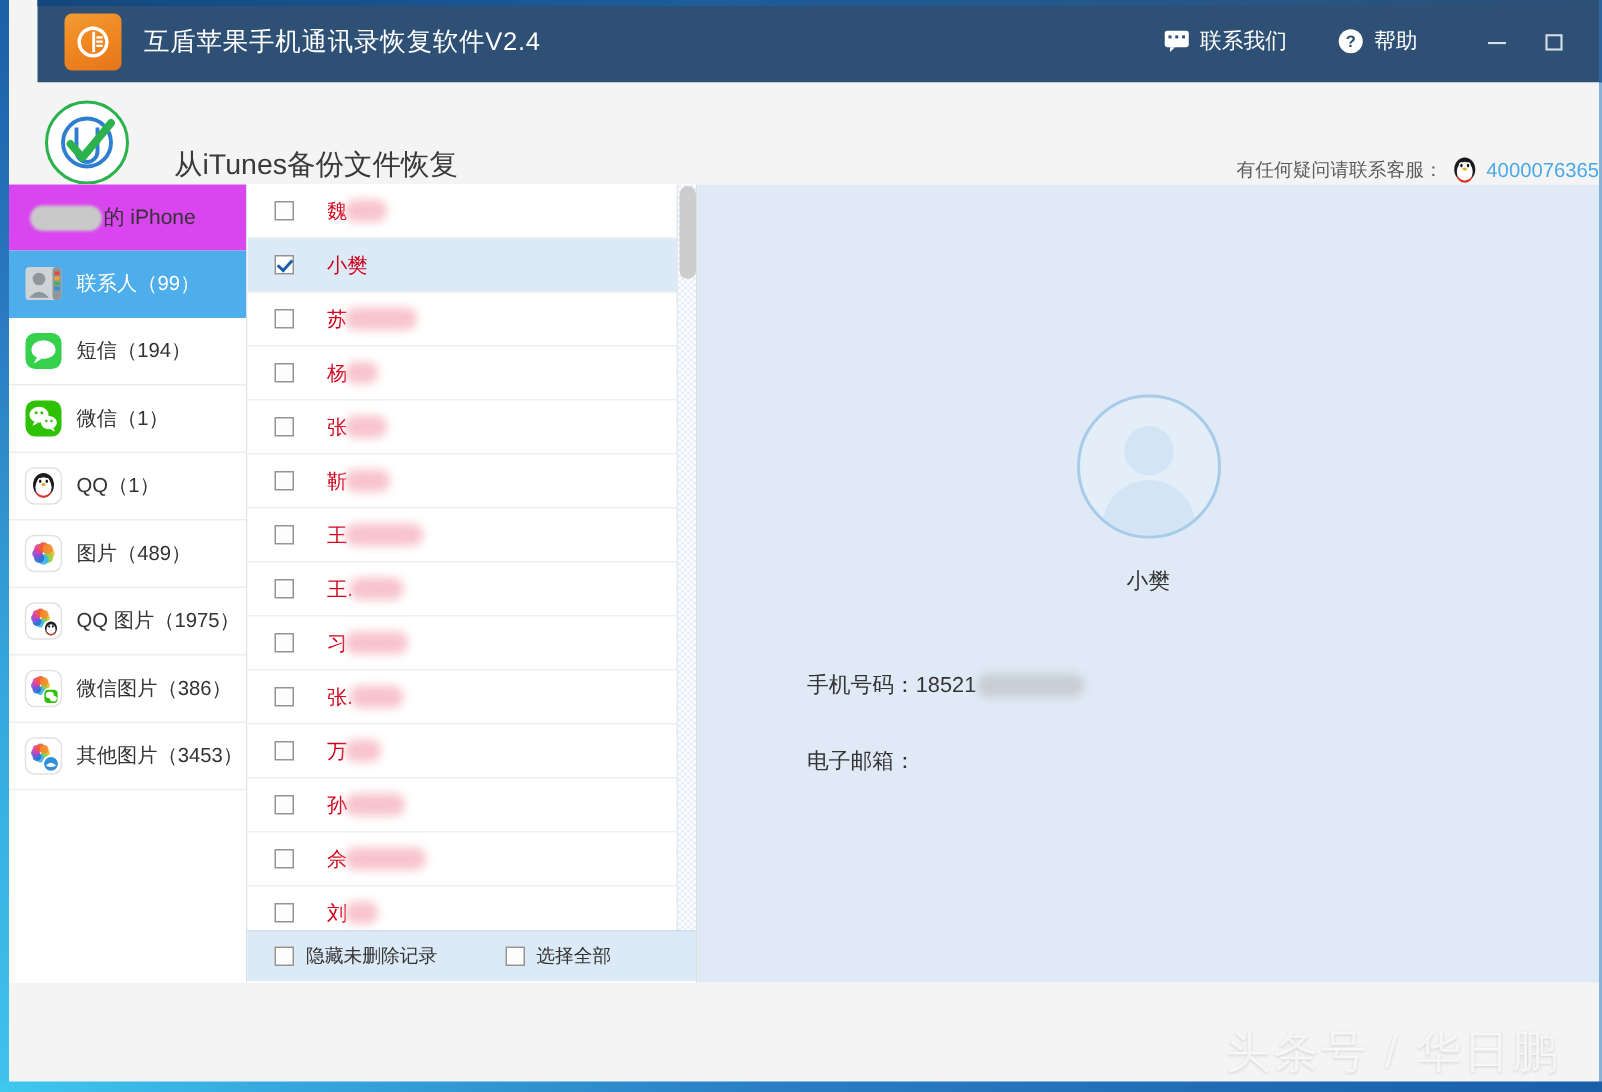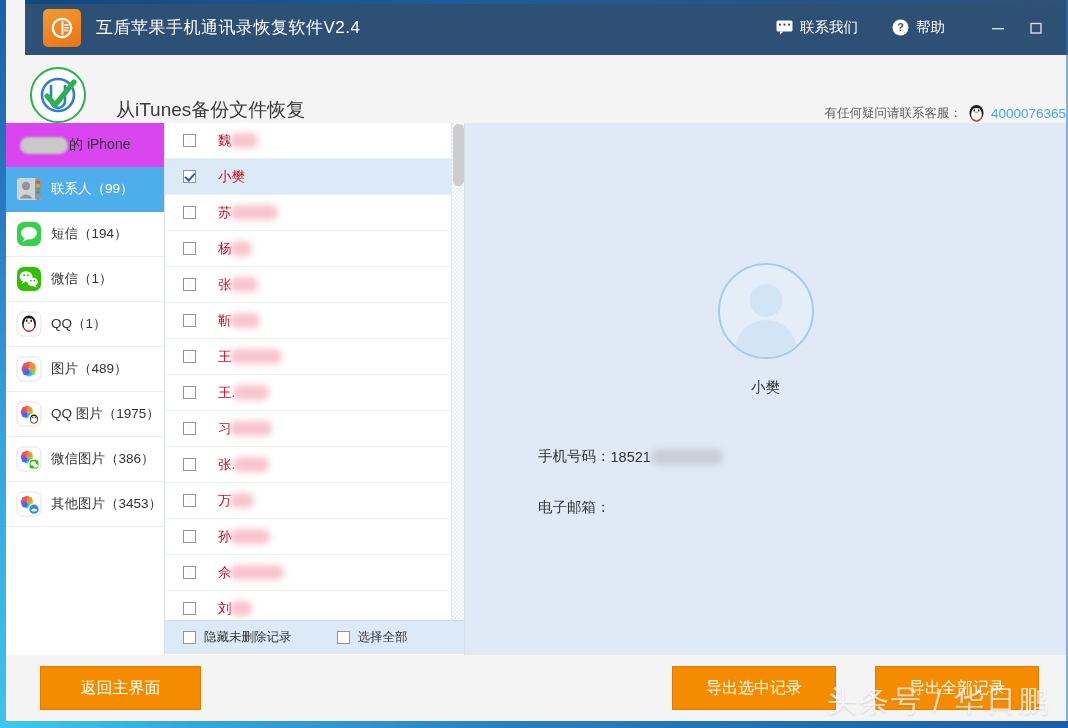--- a/index.html
+++ b/index.html
@@ -201,21 +201,21 @@
     height: 44px; background: #f58c00; color: #ffffff; font-size: 16px;
     border: 1px solid #e07d00; cursor: pointer; display: flex;
     align-items: center; justify-content: center; white-space: nowrap;
     font-family: "Liberation Sans","DejaVu Sans",sans-serif;
   }
   .btn-back { width: 161px; margin-left: 34px; }
   .btn-sel  { width: 164px; margin-left: auto; }
   .btn-all  { width: 164px; margin-left: 39px; margin-right: 27px; }
 
   .watermark {
-    position: absolute; right: 18px; bottom: 6px; z-index: 60;
+    position: absolute; right: 28px; bottom: 6px; z-index: 60;
     font-size: 30px; color: rgba(255,255,255,.72); letter-spacing: 2px;
     white-space: nowrap; pointer-events: none;
     text-shadow: 0 1px 2px rgba(120,120,120,.28);
   }
 </style>
 </head>
 <body>
 
 <div id="app">
 
@@ -523,20 +523,15 @@
         <span>18521</span>
         <span class="blur-gray"></span>
       </div>
       <div class="d-field d-email">
         <span>电子邮箱：</span>
         <span></span>
       </div>
     </div>
   </div>
 
-  <div class="footer">
-    <div class="btn btn-back">返回主界面</div>
-    <div class="btn btn-sel">导出选中记录</div>
-    <div class="btn btn-all">导出全部记录</div>
-  </div>
 
   <div class="watermark">头条号 / 华日鹏</div>
 </div>
 
 </body></html>

